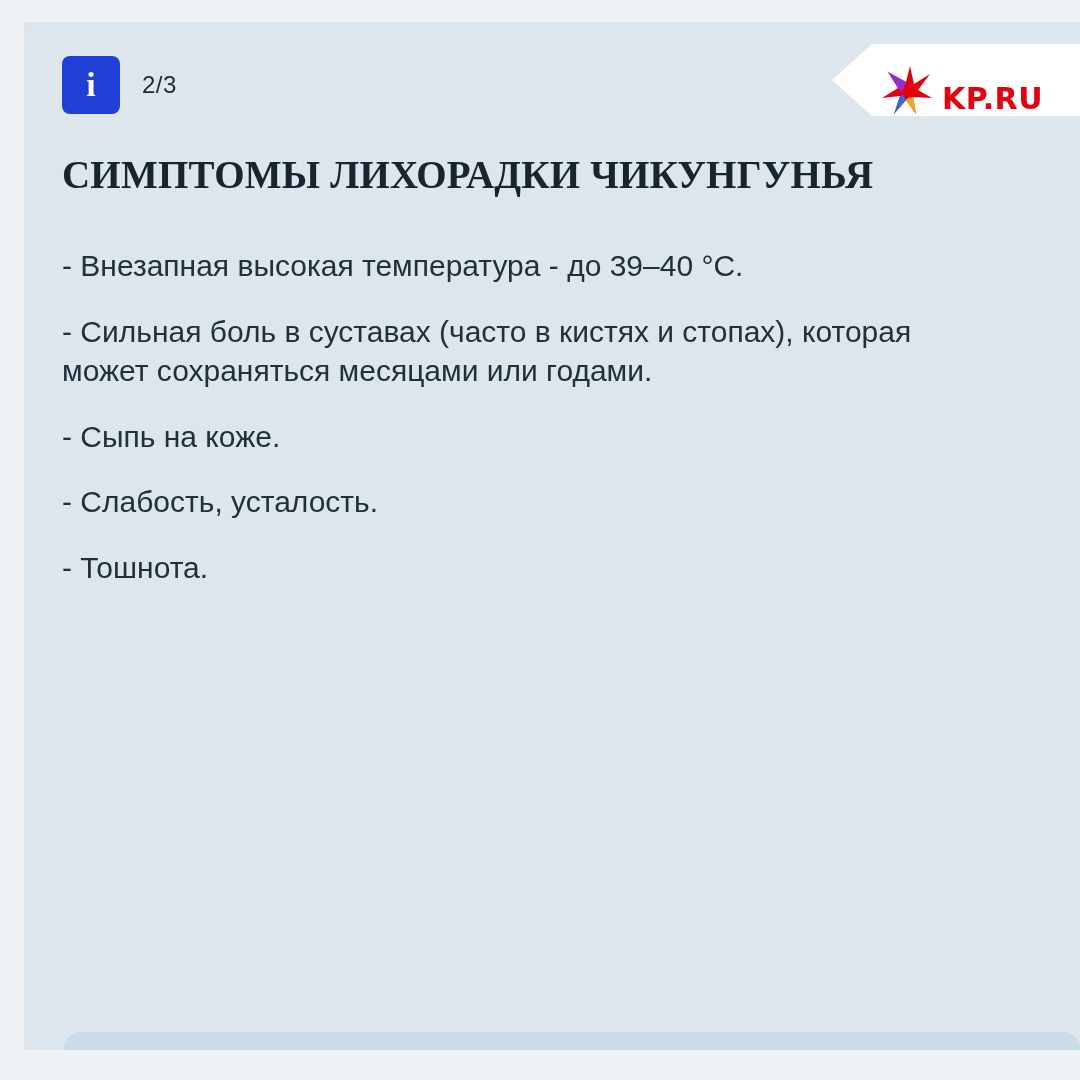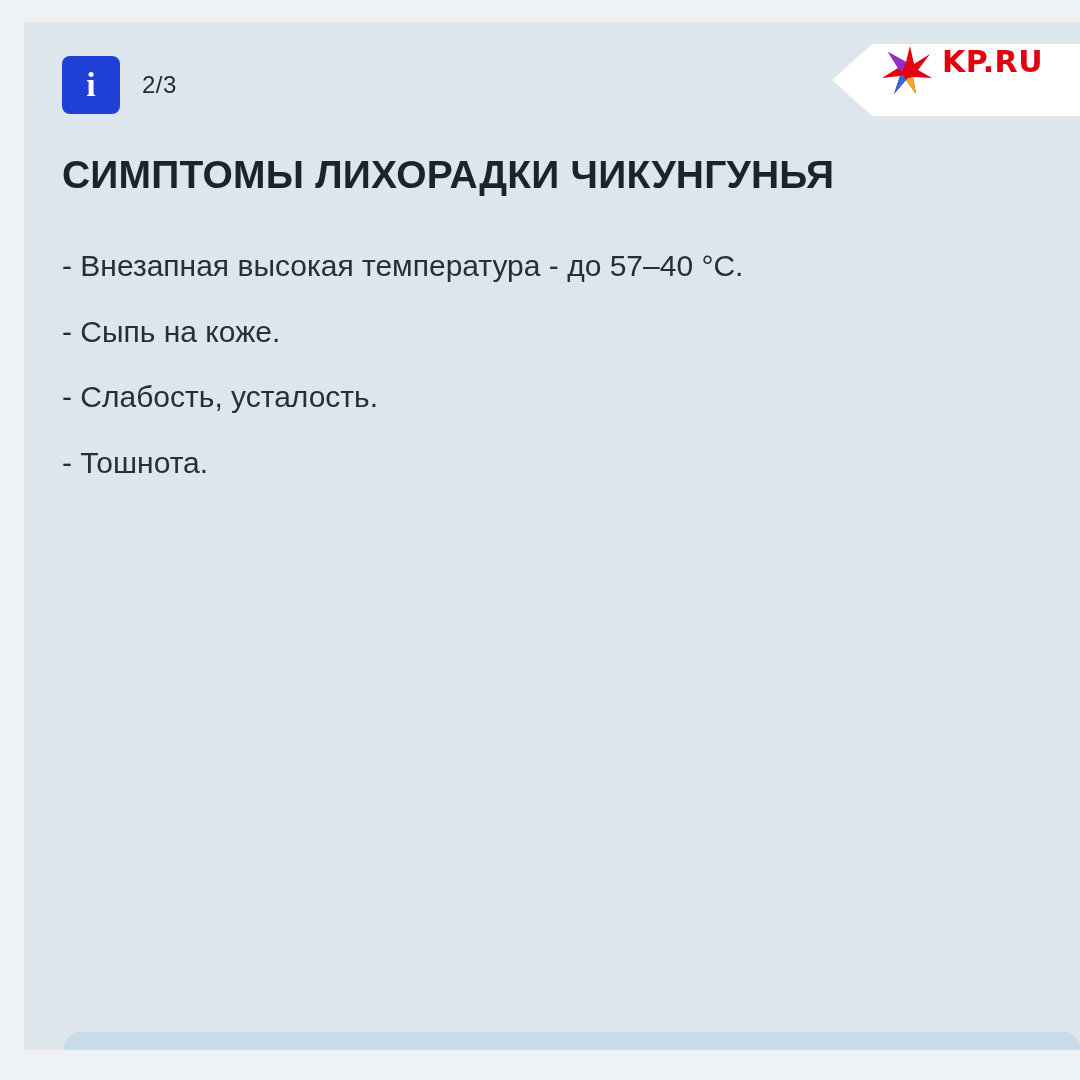--- a/index.html
+++ b/index.html
@@ -112,21 +112,21 @@
     inset: 0;
     background: #ffffff;
     clip-path: polygon(40px 0, 100% 0, 100% 100%, 40px 100%, 0 50%);
   }
   .logo-inner {
     position: absolute;
     left: 48px;
     top: 0;
     height: 72px;
     display: flex;
-    align-items: flex-start;
+    align-items: flex-end;
     gap: 10px;
   }
   .logo-star {
     width: 52px;
     height: 52px;
     position: relative;
   }
   .logo-text {
     font-size: 30px;
     font-weight: bold;
@@ -139,20 +139,21 @@
   .title {
     position: absolute;
     left: 62px;
     top: 152px;
     width: 940px;
     font-size: 39px;
     font-weight: bold;
     color: #18242e;
     letter-spacing: 0.2px;
     line-height: 1.2;
+    font-family: Liberation Serif, serif;
   }
 
   
   .list {
     position: absolute;
     left: 62px;
     top: 246px;
     width: 930px;
   }
   .list-item {
@@ -189,21 +190,22 @@
           <polygon points="26,36 36,50 33,33 28,34" fill="#f5a623"></polygon>
         </svg>
       </div>
       <div class="logo-text">KP.RU</div>
     </div>
   </div>
 
   <div class="title">СИМПТОМЫ ЛИХОРАДКИ ЧИКУНГУНЬЯ</div>
 
   <div class="list">
-    <div class="list-item">- Внезапная высокая температура - до 57–40 °C.</div>
+    <div class="list-item">- Внезапная высокая температура - до 39–40 °C.</div>
+    <div class="list-item">- Сильная боль в суставах (часто в кистях и стопах), которая может сохраняться месяцами или годами.</div>
     <div class="list-item">- Сыпь на коже.</div>
     <div class="list-item">- Слабость, усталость.</div>
     <div class="list-item">- Тошнота.</div>
   </div>
 
   <div class="bottom-inner"></div>
   <div class="bottom-band"></div>
 </div>
 
 </body></html>

